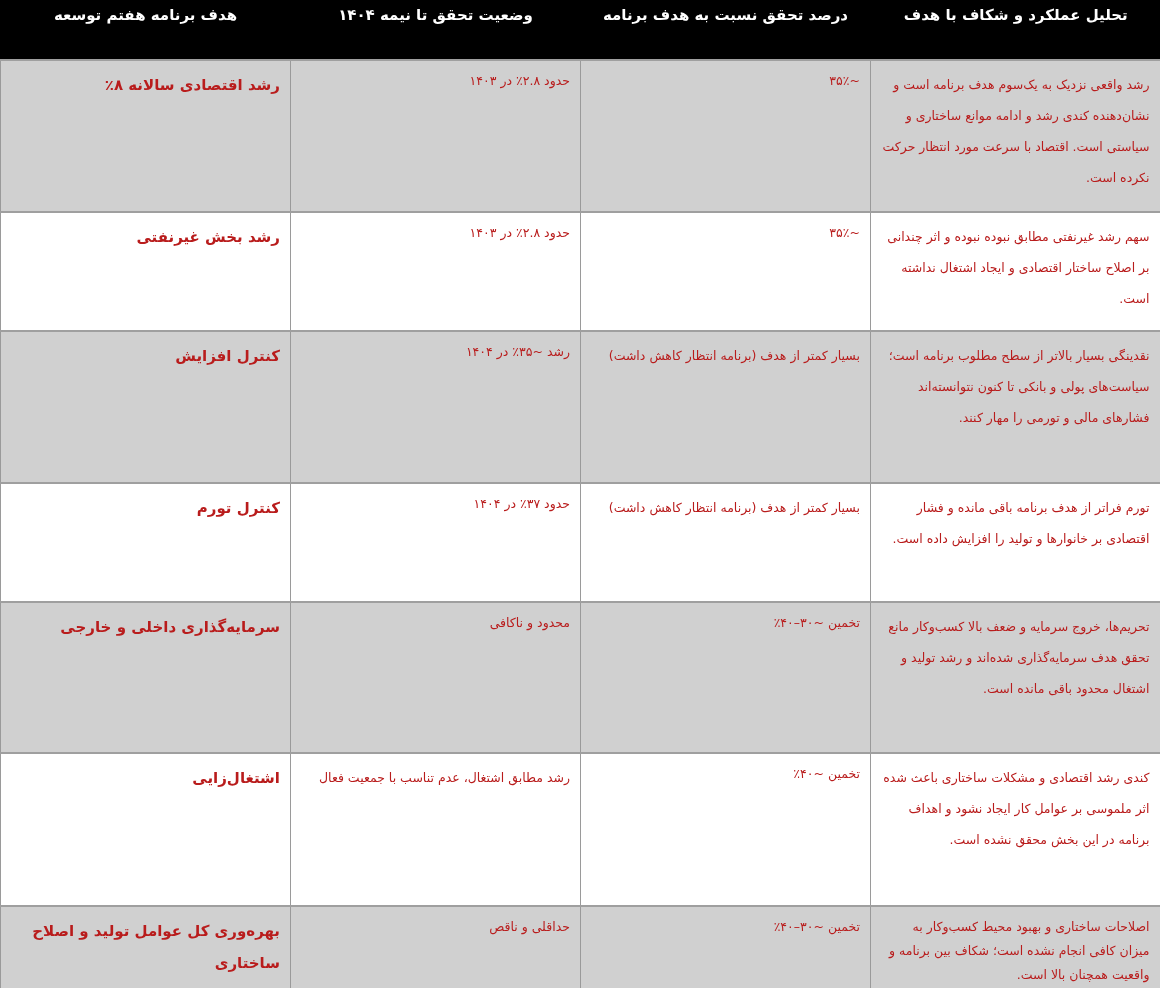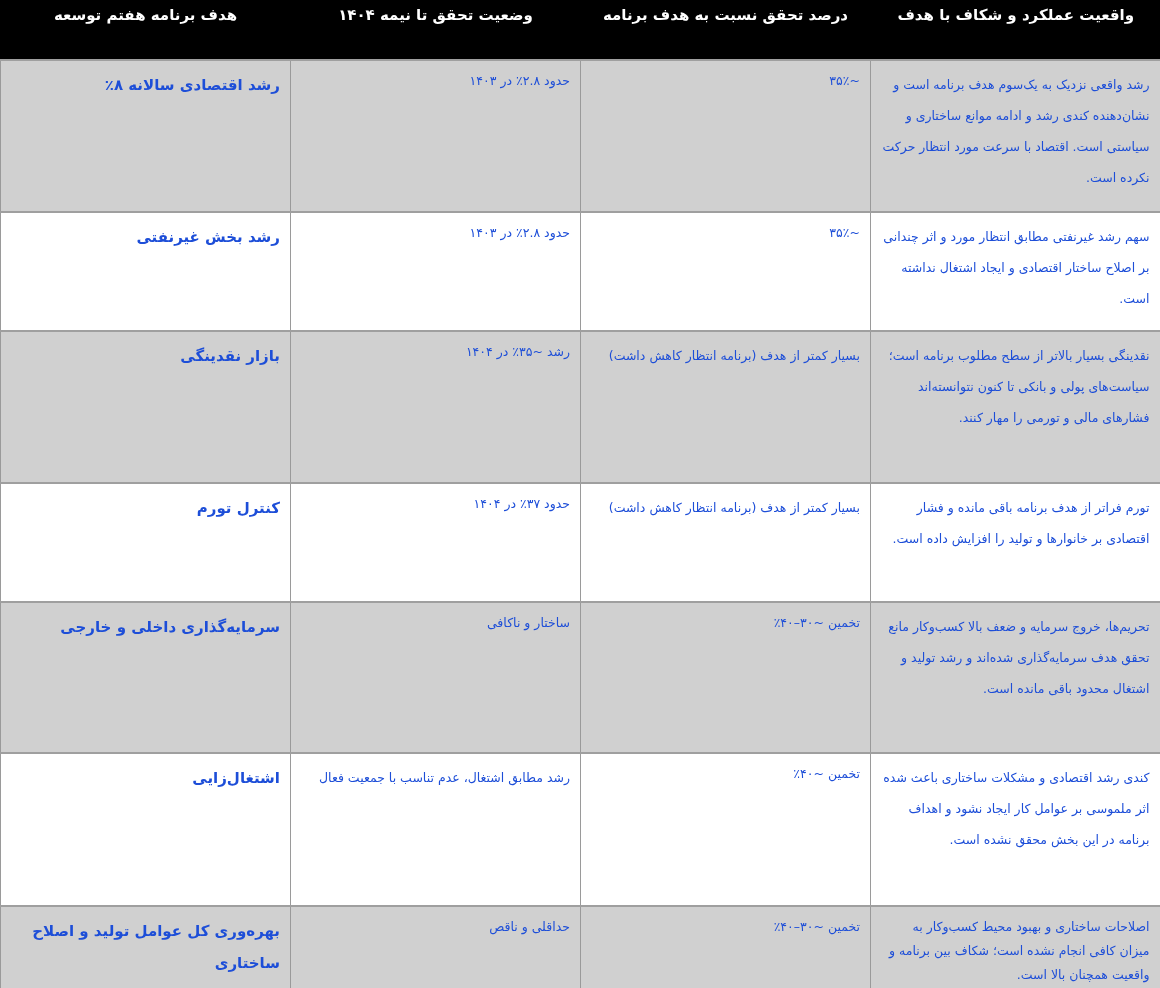--- a/index.html
+++ b/index.html
@@ -4,21 +4,21 @@
 <style>
   html, body { margin: 0; padding: 0; background: #ffffff; }
   body { width: 1160px; height: 988px; overflow: hidden; font-family: "DejaVu Sans", sans-serif; }
   .tbl { direction: rtl; width: 1160px; border-collapse: collapse; table-layout: fixed; }
   .tbl th {
     background: #000000; color: #ffffff; font-weight: bold; font-size: 15px;
     height: 53px; vertical-align: top; padding: 6px 8px 0 8px; text-align: center;
     border-left: 1px solid #000;
   }
   .tbl td {
-    vertical-align: top; padding: 8px 10px 6px 10px; font-size: 12.5px; color: #1d4ed8;
+    vertical-align: top; padding: 8px 10px 6px 10px; font-size: 12.5px; color: #b91c1c;
     line-height: 31px; border: 1px solid #9a9a9a; text-align: right;
   }
   .tbl td.c4 { border-right: 2px solid #888; margin-top: 42px; }
   .tbl tr.shade td { background: #d0d0d0; }
   .tbl tr.plain td { background: #ffffff; }
   .tbl td.goal { font-weight: bold; font-size: 15px; line-height: 32px; }
   .tbl td.num { line-height: 24px; }
   .tbl tr.shade td, .tbl tr.plain td { border-top: 2px solid #9f9f9f; }
 </style>
 </head>
@@ -26,55 +26,55 @@
 
 <table class="tbl">
   <colgroup>
     <col style="width:290px">
     <col style="width:290px">
     <col style="width:290px">
     <col style="width:290px">
   </colgroup>
   <thead>
     <tr>
-      <th>واقعیت عملکرد و شکاف با هدف</th>
+      <th>تحلیل عملکرد و شکاف با هدف</th>
       <th>درصد تحقق نسبت به هدف برنامه</th>
       <th>وضعیت تحقق تا نیمه ۱۴۰۴</th>
       <th>هدف برنامه هفتم توسعه</th>
     </tr>
   </thead>
   <tbody>
     <tr class="shade" style="height:152px">
       <td class="c4">رشد واقعی نزدیک به یک‌سوم هدف برنامه است و نشان‌دهنده کندی رشد و ادامه موانع ساختاری و سیاستی است. اقتصاد با سرعت مورد انتظار حرکت نکرده است.</td>
       <td class="num">~۳۵٪</td>
       <td class="num">حدود ۲.۸٪ در ۱۴۰۳</td>
       <td class="goal">رشد اقتصادی سالانه ۸٪</td>
     </tr>
     <tr class="plain" style="height:119px">
-      <td class="c4">سهم رشد غیرنفتی مطابق انتظار مورد و اثر چندانی بر اصلاح ساختار اقتصادی و ایجاد اشتغال نداشته است.</td>
+      <td class="c4">سهم رشد غیرنفتی مطابق نبوده نبوده و اثر چندانی بر اصلاح ساختار اقتصادی و ایجاد اشتغال نداشته است.</td>
       <td class="num">~۳۵٪</td>
       <td class="num">حدود ۲.۸٪ در ۱۴۰۳</td>
       <td class="goal">رشد بخش غیرنفتی</td>
     </tr>
     <tr class="shade" style="height:152px">
       <td class="c4">نقدینگی بسیار بالاتر از سطح مطلوب برنامه است؛ سیاست‌های پولی و بانکی تا کنون نتوانسته‌اند فشارهای مالی و تورمی را مهار کنند.</td>
       <td>بسیار کمتر از هدف (برنامه انتظار کاهش داشت)</td>
       <td class="num">رشد ~۳۵٪ در ۱۴۰۴</td>
-      <td class="goal">بازار نقدینگی</td>
+      <td class="goal">کنترل افزایش</td>
     </tr>
     <tr class="plain" style="height:119px">
       <td class="c4">تورم فراتر از هدف برنامه باقی مانده و فشار اقتصادی بر خانوارها و تولید را افزایش داده است.</td>
       <td>بسیار کمتر از هدف (برنامه انتظار کاهش داشت)</td>
       <td class="num">حدود ۳۷٪ در ۱۴۰۴</td>
       <td class="goal">کنترل تورم</td>
     </tr>
     <tr class="shade" style="height:151px">
       <td class="c4">تحریم‌ها، خروج سرمایه و ضعف بالا کسب‌وکار مانع تحقق هدف سرمایه‌گذاری شده‌اند و رشد تولید و اشتغال محدود باقی مانده است.</td>
       <td class="num">تخمین ~۳۰–۴۰٪</td>
-      <td class="num">ساختار و ناکافی</td>
+      <td class="num">محدود و ناکافی</td>
       <td class="goal">سرمایه‌گذاری داخلی و خارجی</td>
     </tr>
     <tr class="plain" style="height:153px">
       <td class="c4">کندی رشد اقتصادی و مشکلات ساختاری باعث شده اثر ملموسی بر عوامل کار ایجاد نشود و اهداف برنامه در این بخش محقق نشده است.</td>
       <td class="num">تخمین ~۴۰٪</td>
       <td>رشد مطابق اشتغال، عدم تناسب با جمعیت فعال</td>
       <td class="goal">اشتغال‌زایی</td>
     </tr>
     <tr class="shade" style="height:90px">
       <td class="c4" style="line-height:24px">اصلاحات ساختاری و بهبود محیط کسب‌وکار به میزان کافی انجام نشده است؛ شکاف بین برنامه و واقعیت همچنان بالا است.</td>

